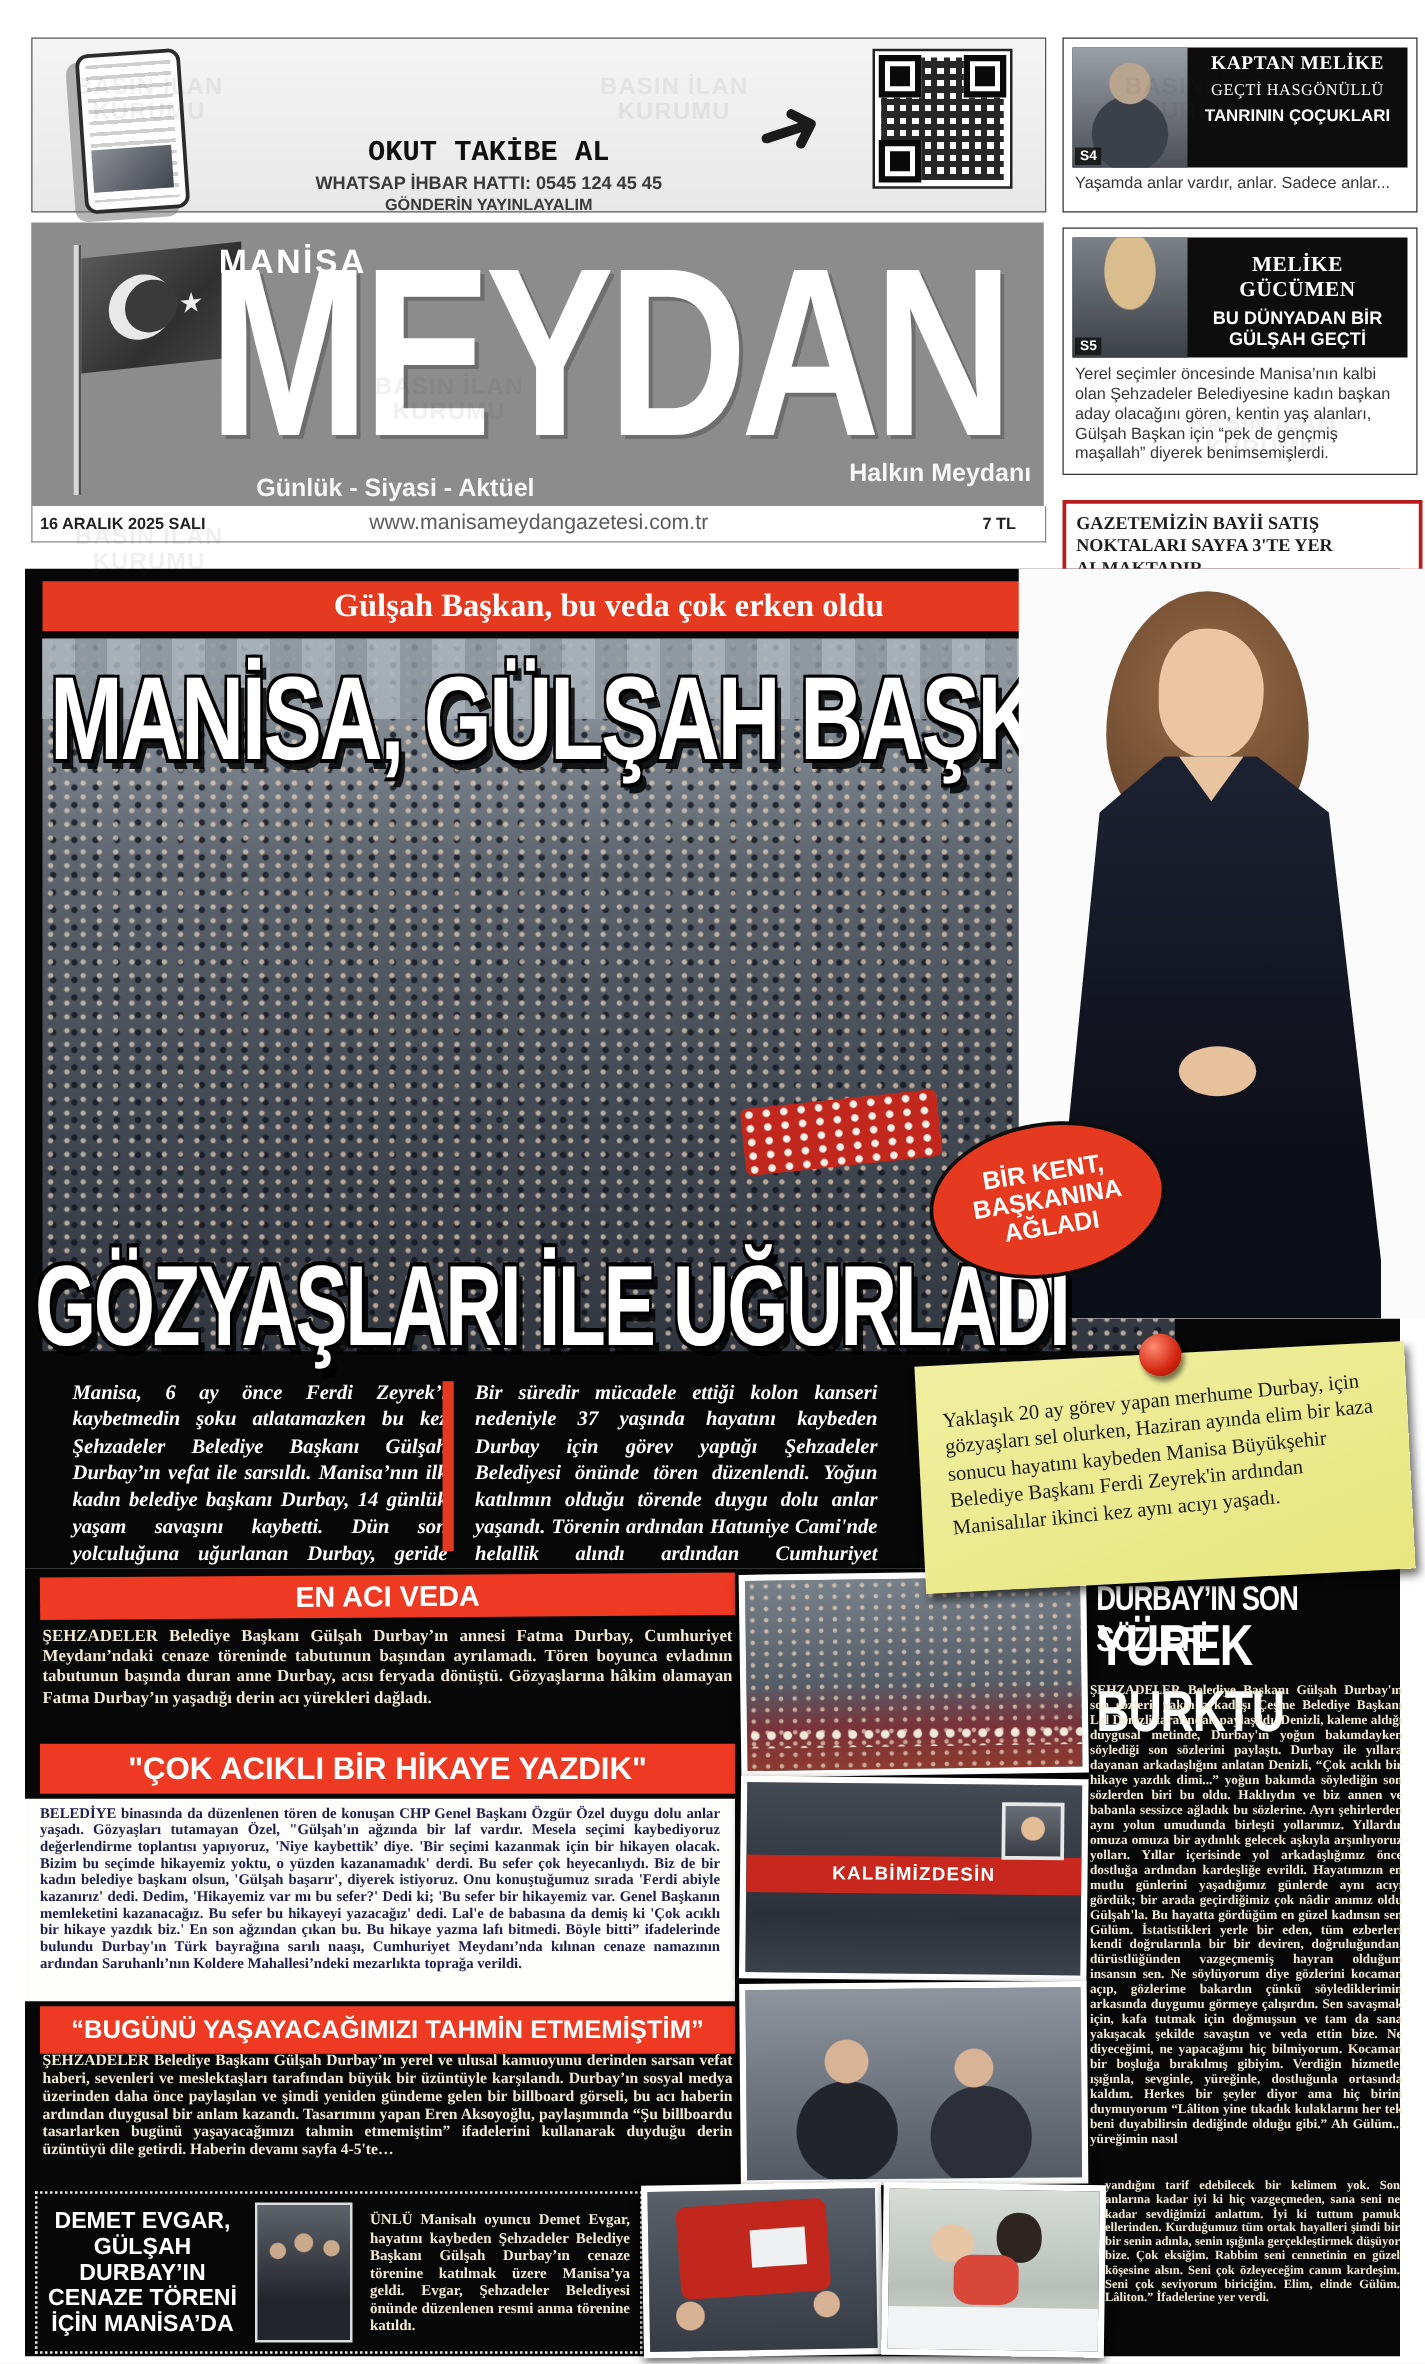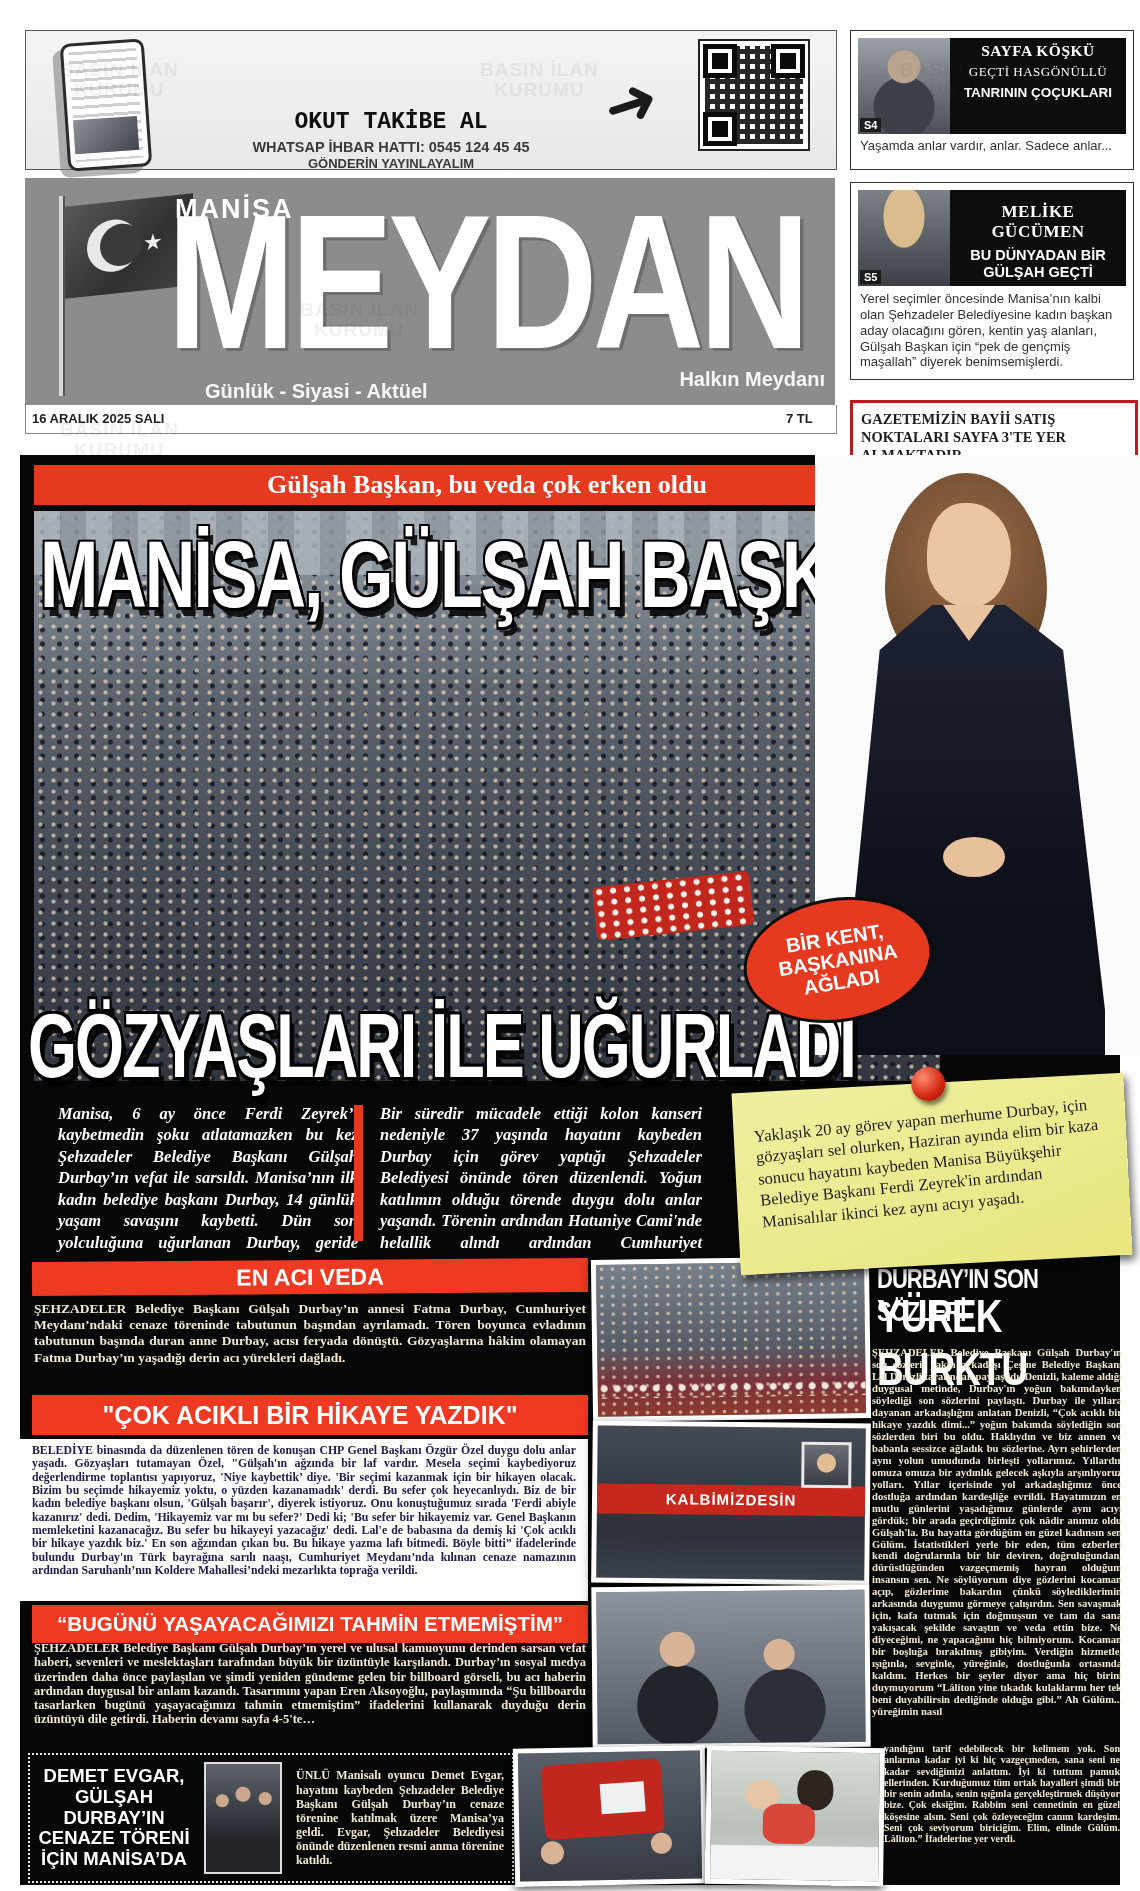--- a/index.html
+++ b/index.html
@@ -213,21 +213,21 @@
       <div class="finder" style="left:3px;bottom:3px;"></div>
     </div>
   </div>
 
   <div id="colbox1" class="abs colbox">
     <div class="authcard">
       <div class="authphoto ap1">
         <span class="pageref">S4</span>
       </div>
       <div class="authtext">
-        <div class="at-col">SAYFA KÖŞKÜ</div>
+        <div class="at-col">KAPTAN MELİKE</div>
         <div class="at-name">GEÇTİ HASGÖNÜLLÜ</div>
         <div class="at-title">TANRININ ÇOÇUKLARI</div>
       </div>
     </div>
     <div class="teaser" style="top:107px;">Yaşamda anlar vardır, anlar. Sadece anlar...</div>
   </div>
 
   <div id="colbox2" class="abs colbox">
     <div class="authcard">
       <div class="authphoto ap2">
@@ -252,20 +252,21 @@
       <div class="star">★</div>
     </div>
     <div class="mh-city abs">MANİSA</div>
     <div class="mh-title abs">MEYDAN</div>
     <div class="mh-tag-l abs">Günlük - Siyasi - Aktüel</div>
     <div class="mh-tag-r abs">Halkın Meydanı</div>
   </div>
 
   <div id="daterow" class="abs">
     <span class="dr-date abs">16 ARALIK 2025 SALI</span>
+    <span class="dr-url abs">www.manisameydangazetesi.com.tr</span>
     <span class="dr-price abs">7 TL</span>
   </div>
 
   <div id="story" class="abs">
     <div id="kicker" class="abs">Gülşah Başkan, bu veda çok erken oldu</div>
 
     <div id="crowdphoto" class="abs">
       <div class="bld"></div>
       <div id="coffin"></div>
     </div>

